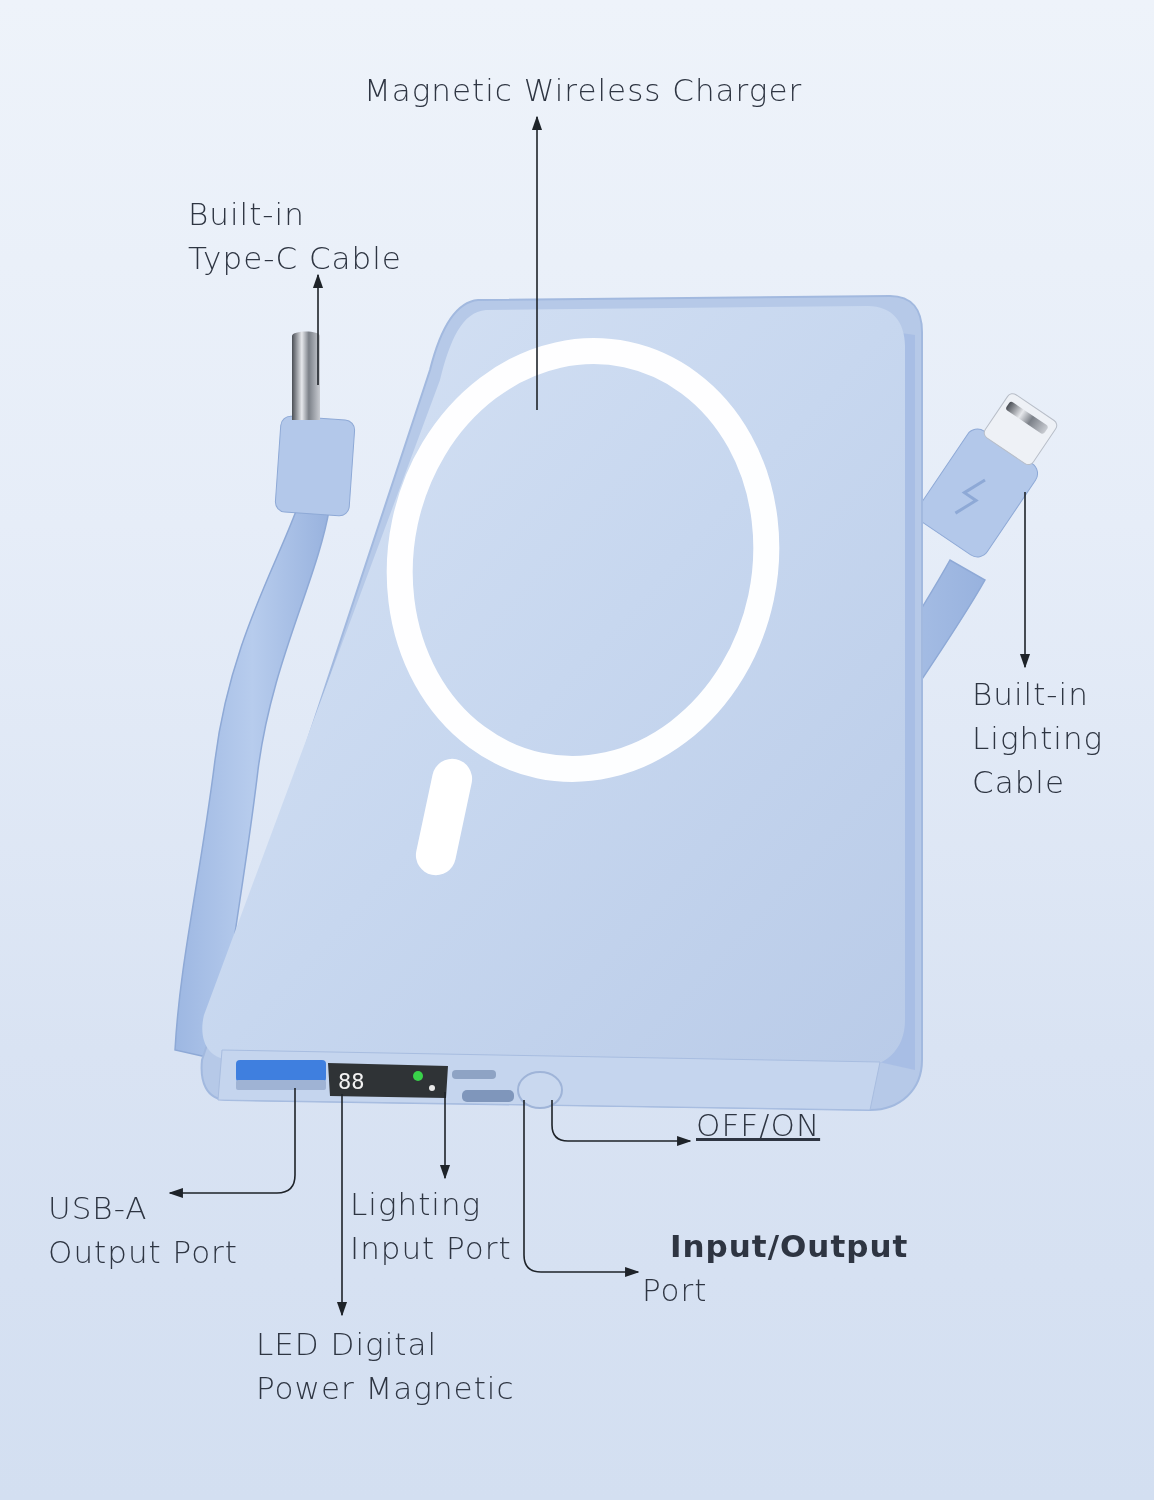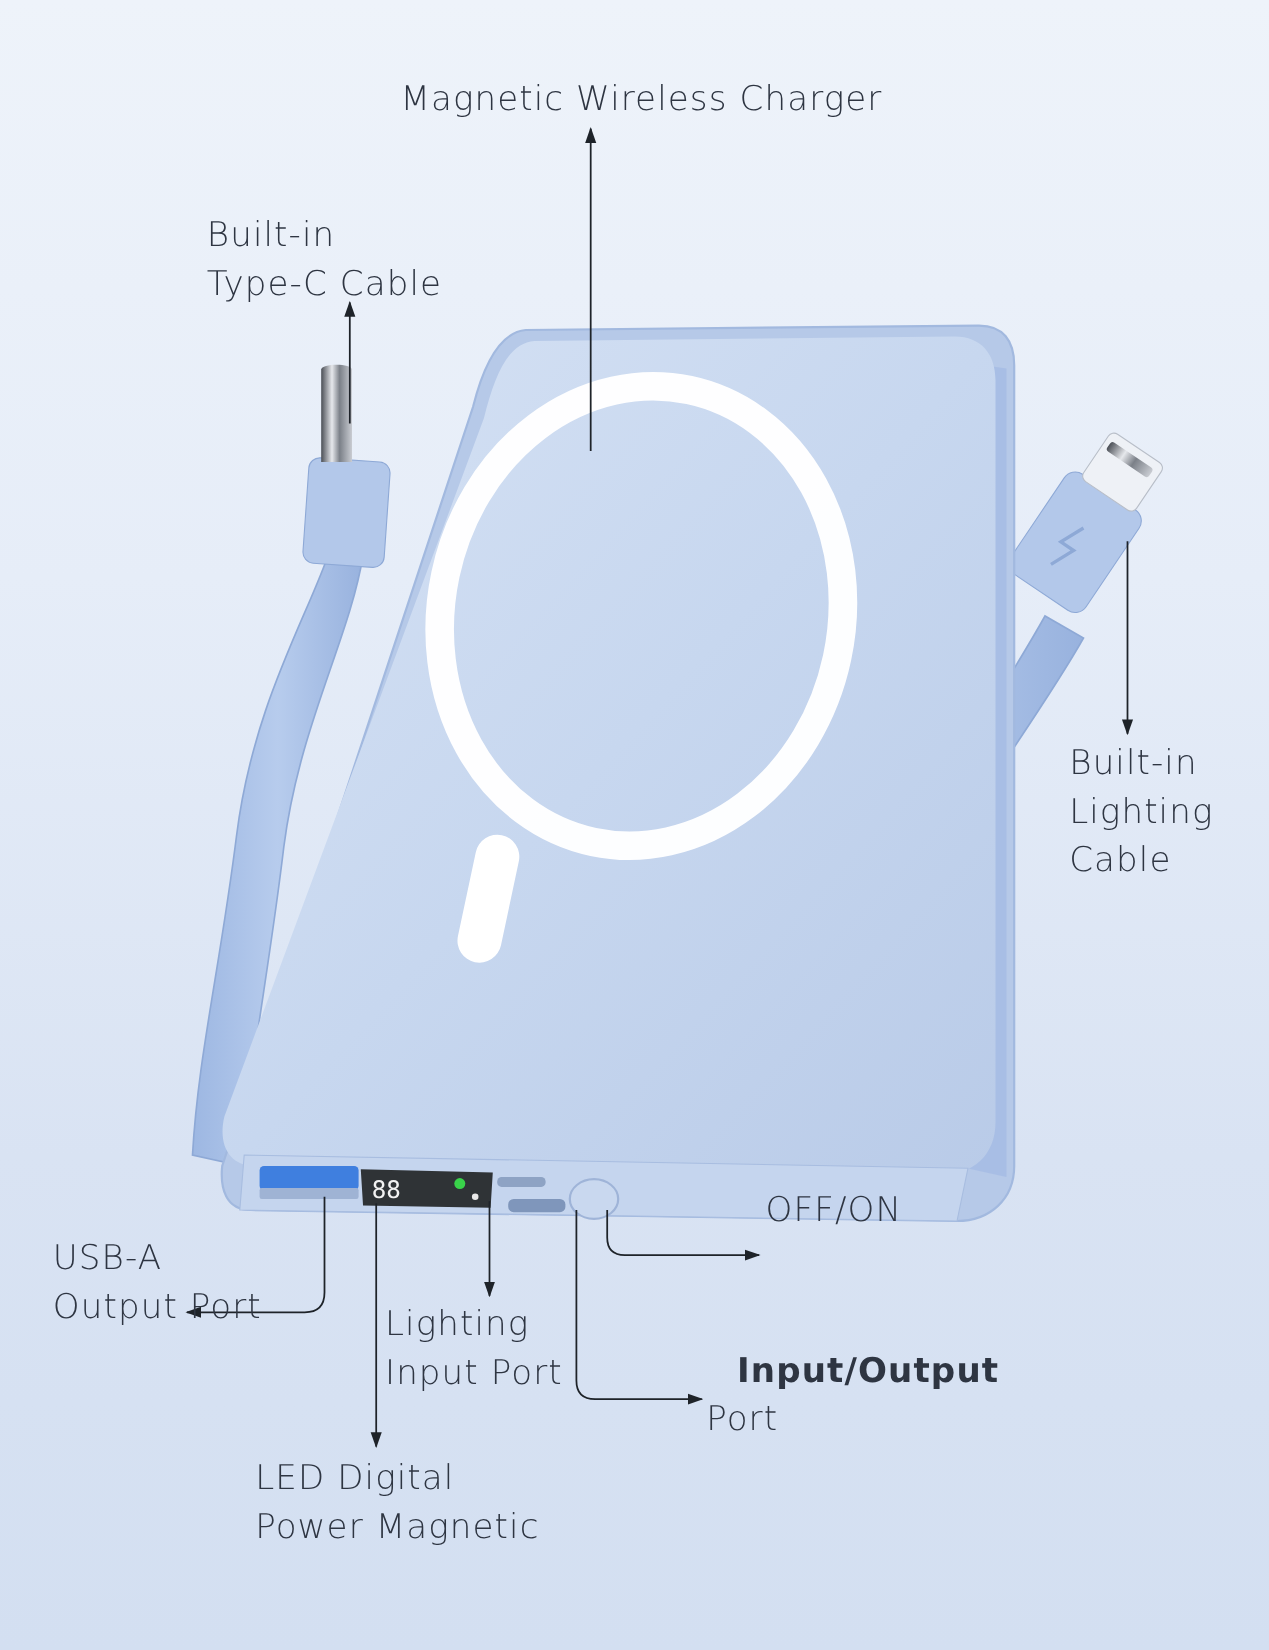--- a/index.html
+++ b/index.html
@@ -108,35 +108,35 @@
   <span>Built-in</span>
   <span>Type-C Cable</span>
 </div>
 
 <div class="label" style="left:972px; top:672px;">
   <span>Built-in</span>
   <span>Lighting</span>
   <span>Cable</span>
 </div>
 
-<div class="label" style="left:48px; top:1122px;">
+<div class="label" style="left:48px; top:1186px;">
   <span>USB-A</span>
   <span>Output Port</span>
 </div>
 
 <div class="label" style="left:350px; top:1182px;">
   <span>Lighting</span>
   <span>Input Port</span>
 </div>
 
-<div class="label" style="left:696px; top:1078px;">
+<div class="label" style="left:696px; top:1103px;text-decoration:underline;">
   <span>OFF/ON</span>
 </div>
 
 <div class="label" style="left:642px; top:1224px;">
   <span class="bold">Input/Output</span>
   <span>Port</span>
 </div>
 
-<div class="label" style="left:232px; top:1322px;">
+<div class="label" style="left:256px; top:1322px;">
   <span>LED Digital</span>
   <span>Power Magnetic</span>
 </div>
 
 </body></html>

